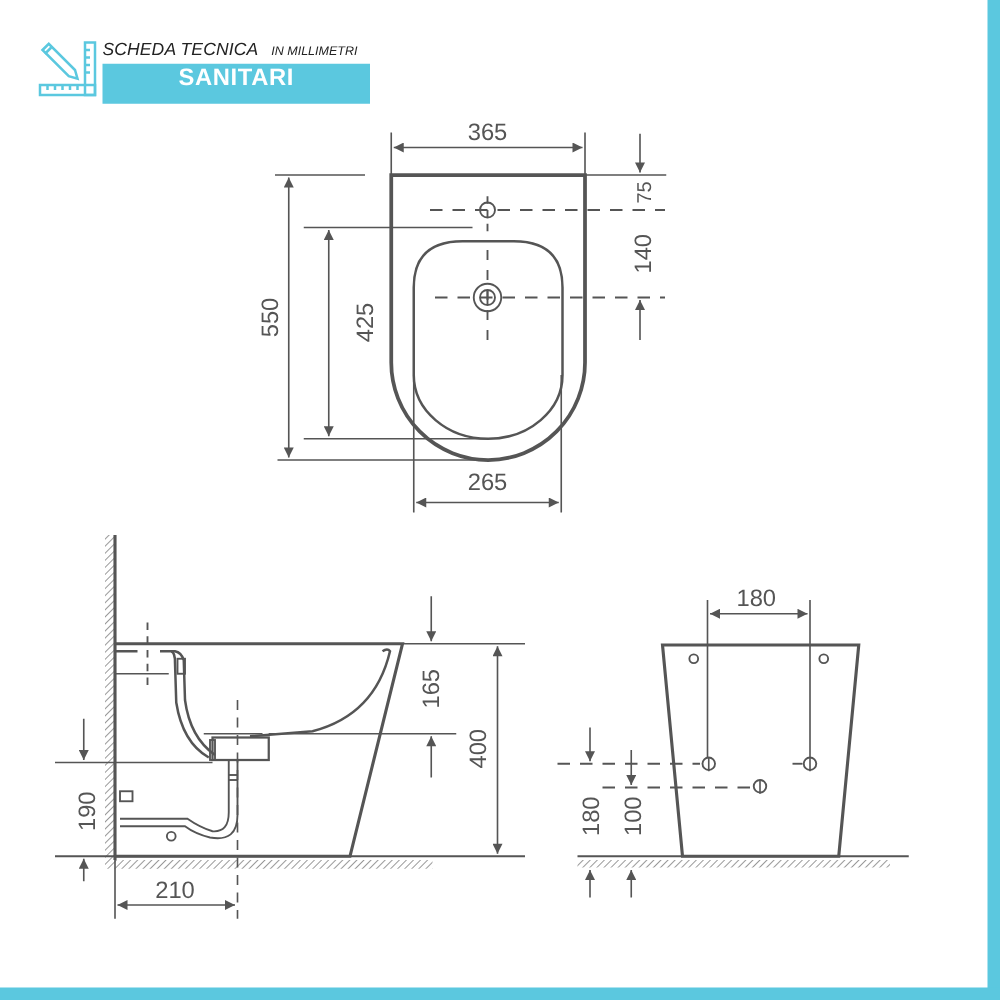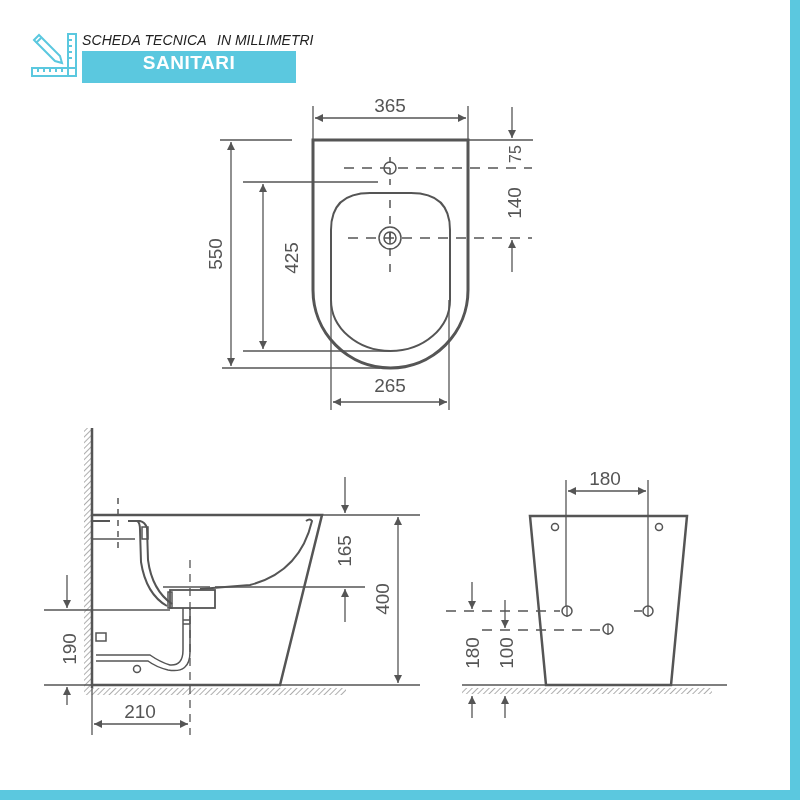--- a/index.html
+++ b/index.html
@@ -3,21 +3,21 @@
   <meta charset="utf-8">
   <style>
     html, body { margin: 0; padding: 0; background: #ffffff; }
     body { width: 800px; height: 800px; position: relative; overflow: hidden; font-family: "Liberation Sans", sans-serif; }
     .frame-right { position: absolute; left: 790px; top: 0; width: 10px; height: 800px; background: #5bc8df; }
     .frame-bottom { position: absolute; left: 0; top: 790px; width: 800px; height: 10px; background: #5bc8df; }
     .header { position: absolute; left: 30px; top: 28px; }
     .logo-icon { position: absolute; left: 0; top: 4px; width: 48px; height: 46px; }
     .title-line { position: absolute; left: 52px; top: 3px; white-space: nowrap; color: #222; font-style: italic; }
     .title-main { font-size: 14px; font-weight: normal; letter-spacing: 0.1px; margin-top: 16px; }
-    .title-sub { font-size: 14px; margin-left: 6px; font-style: italic; }
+    .title-sub { font-size: 10px; margin-left: 6px; font-style: italic; }
     .badge { position: absolute; left: 52px; top: 23px; width: 214px; height: 32px; background: #5bc8df; color: #ffffff; font-size: 19px; font-weight: bold; text-align: center; line-height: 24px; letter-spacing: 0.5px; }
     svg.drawing { position: absolute; left: 0; top: 0; }
     .dim { font-family: "Liberation Sans", sans-serif; font-size: 19px; fill: #555; }
   </style>
 </head>
 <body>
 
 <div class="frame-right"></div>
 <div class="frame-bottom"></div>
 

